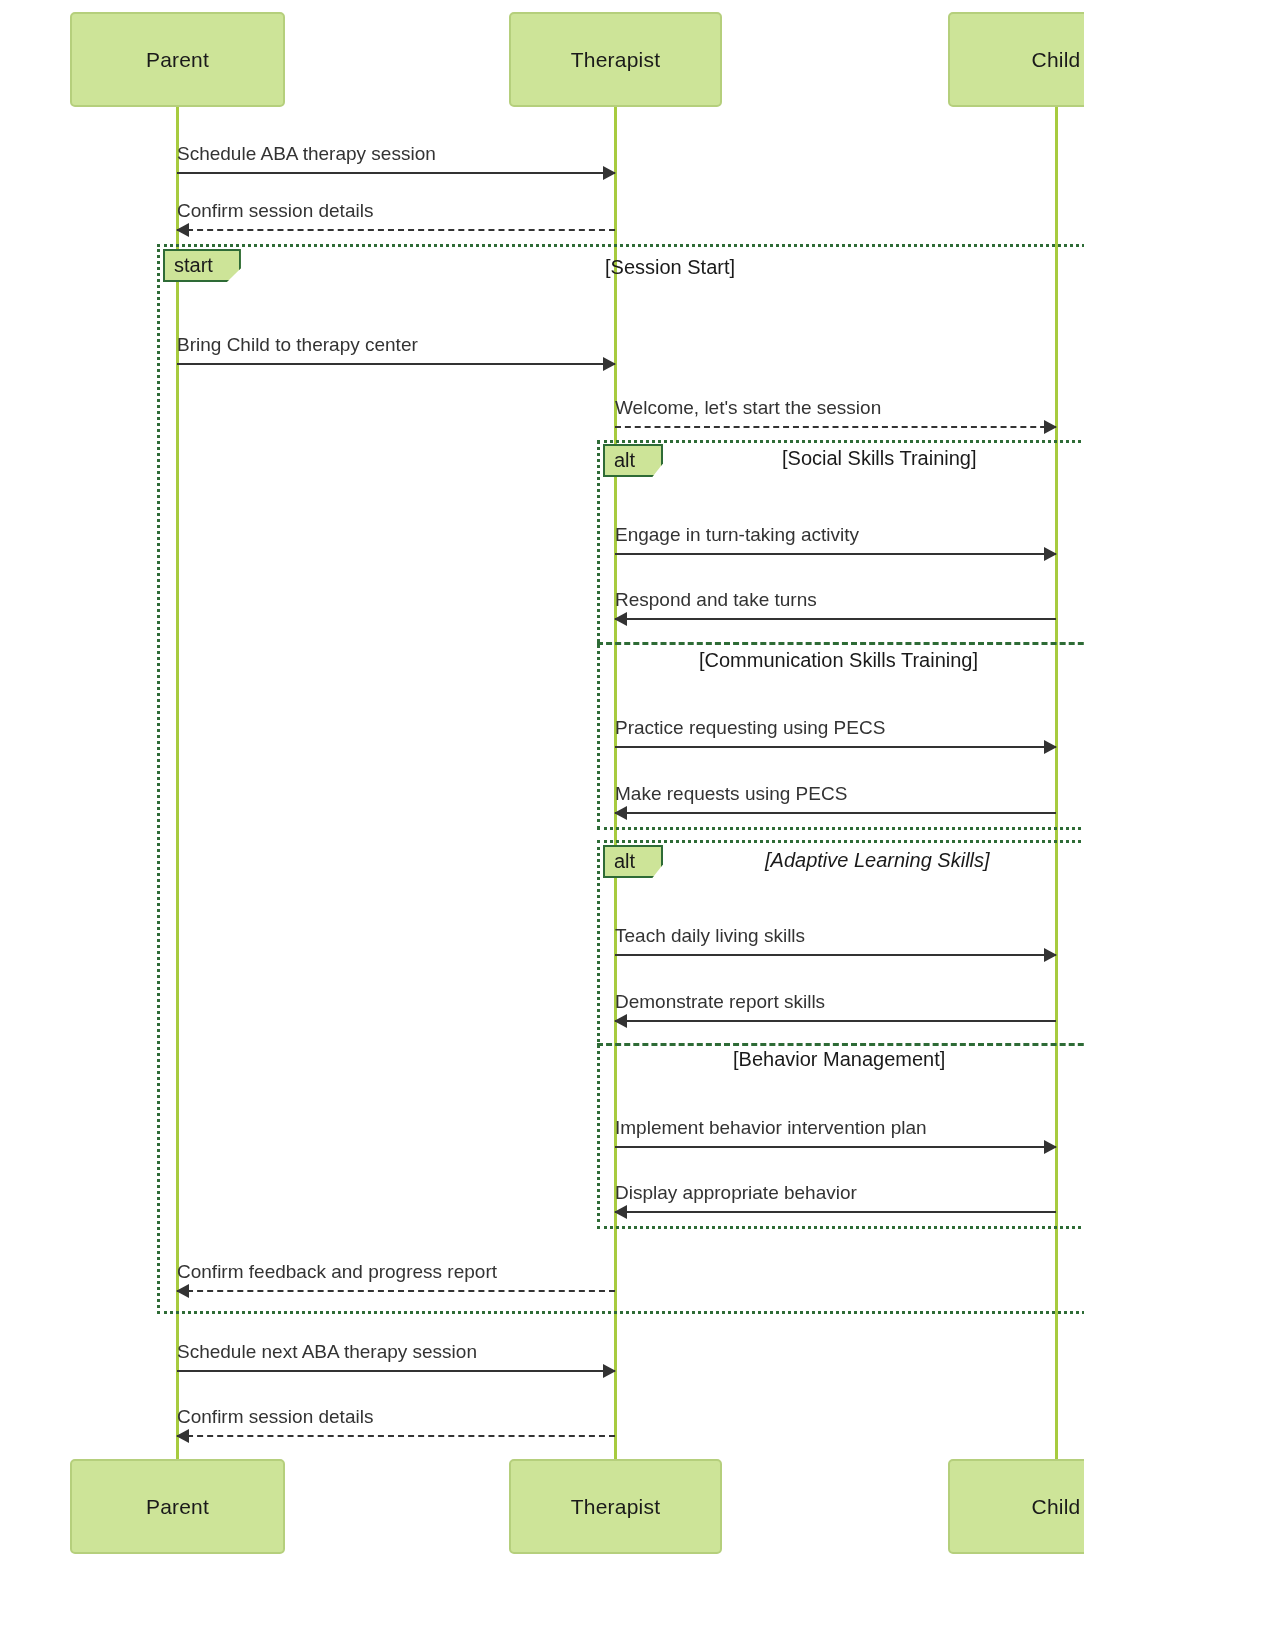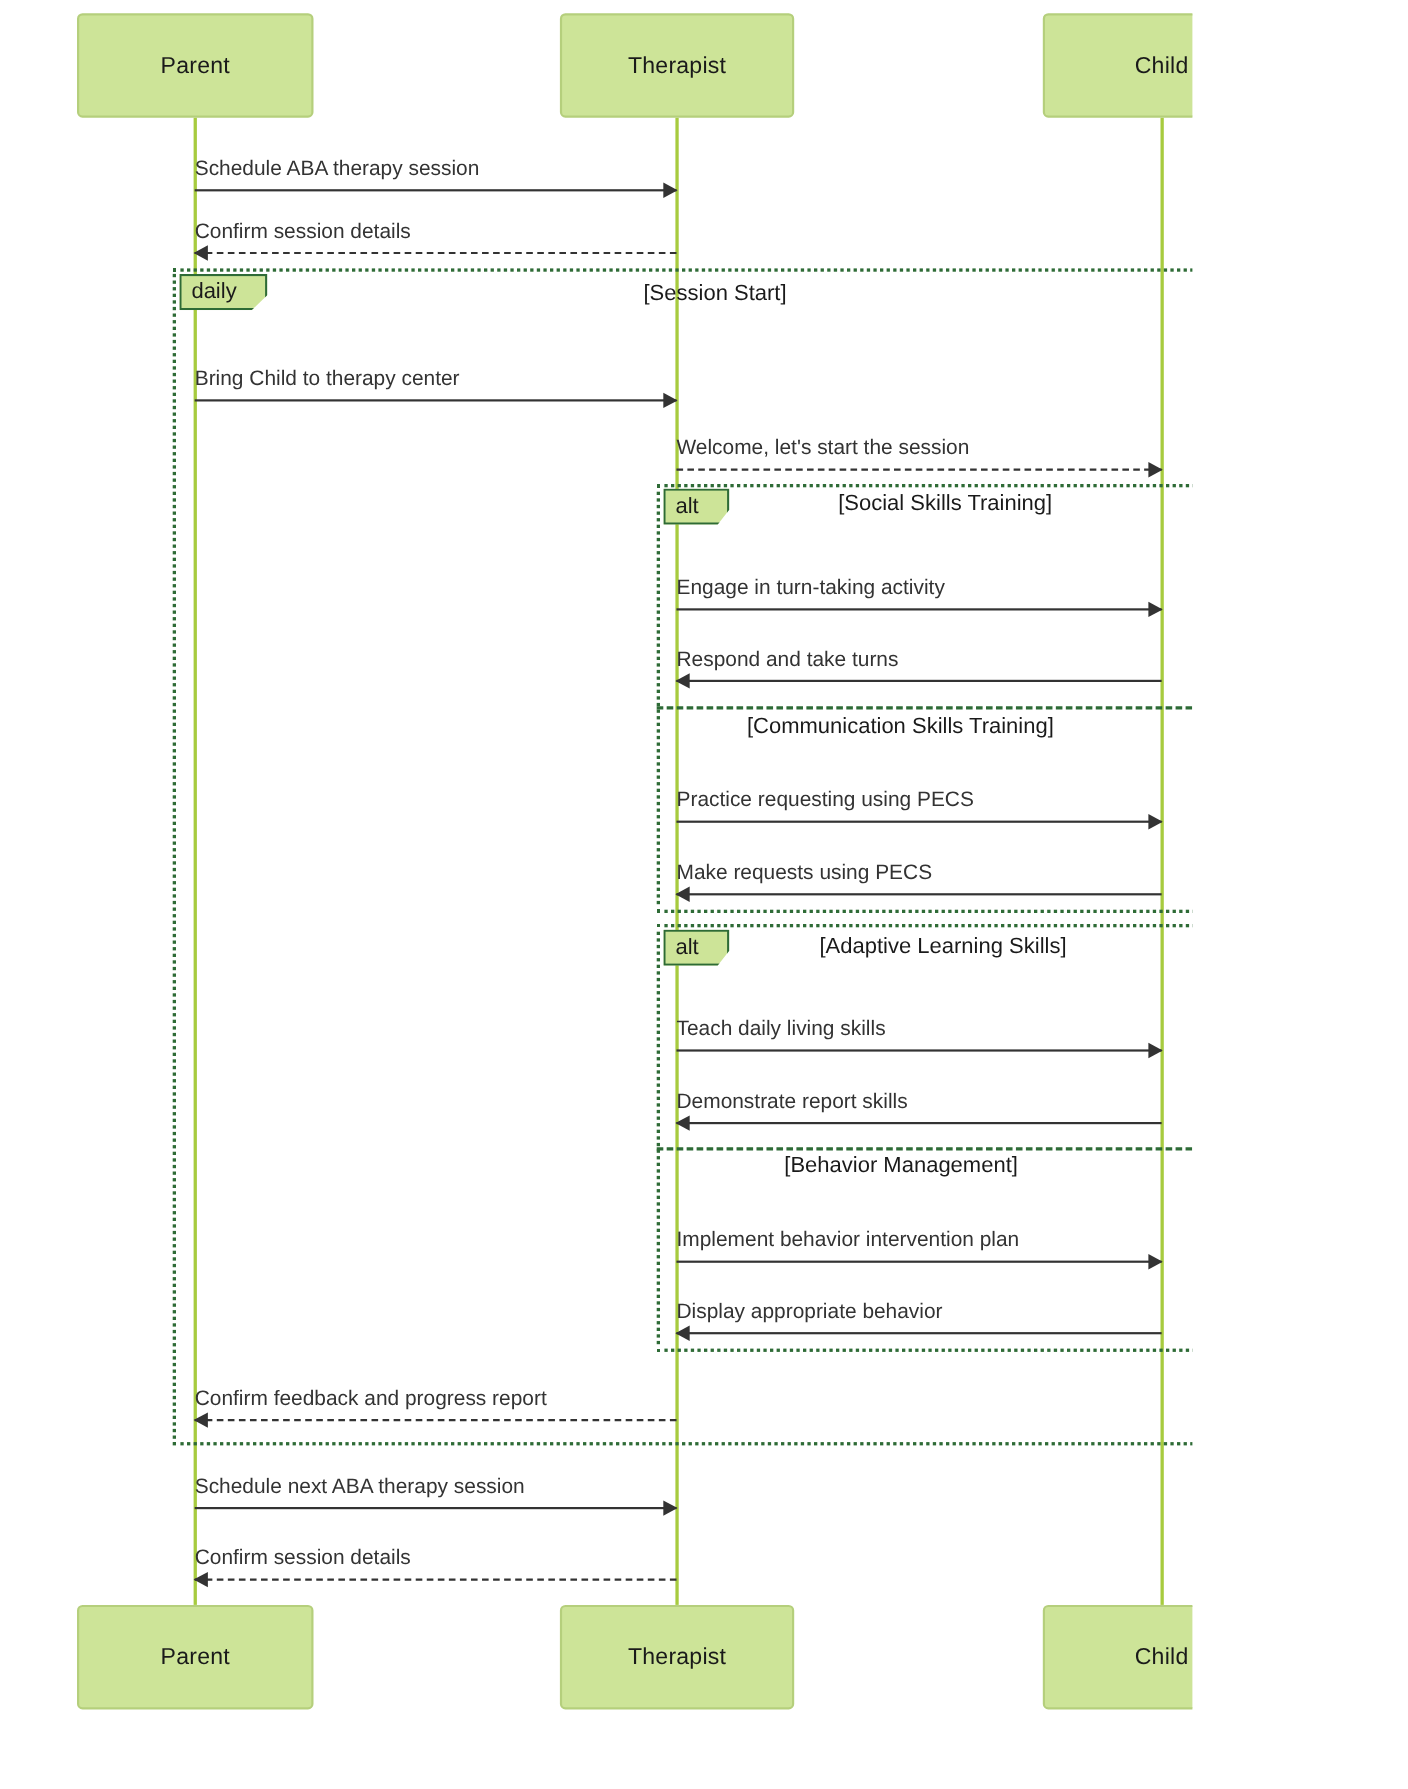--- a/index.html
+++ b/index.html
@@ -95,20 +95,21 @@
     line-height: 1;
     padding: 4px 26px 5px 9px;
     -webkit-clip-path: polygon(0 0, 100% 0, 100% 58%, 82% 100%, 0 100%);
     clip-path: polygon(0 0, 100% 0, 100% 58%, 82% 100%, 0 100%);
   }
   .frag-cond {
     position: absolute;
     font-size: 20px;
     color: #1a1a1a;
     white-space: nowrap;
+    margin-left: 20px;
   }
   .frag-divider {
     position: absolute;
     height: 0;
     border-top: 3px dashed #2e6b36;
   }
 </style>
 </head>
 <body>
 
@@ -134,21 +135,21 @@
     <div class="label">Schedule ABA therapy session</div>
   </div>
 
   <div class="msg left dotted" style="left:177px; top:229px; width:438px;">
     <div class="line"></div>
     <div class="head"></div>
     <div class="label">Confirm session details</div>
   </div>
 
   <div class="fragment" style="left:157px; top:244px; width:971px; height:1070px;"></div>
-  <div class="frag-label" style="left:163px; top:249px;">daily</div>
+  <div class="frag-label" style="left:163px; top:249px;">start</div>
   <div class="frag-cond" style="left:585px; top:256px;">[Session Start]</div>
 
   <div class="msg right" style="left:177px; top:363px; width:438px;">
     <div class="line"></div>
     <div class="head"></div>
     <div class="label">Bring Child to therapy center</div>
   </div>
 
   <div class="msg right dotted" style="left:615px; top:426px; width:441px;">
     <div class="line"></div>
@@ -182,21 +183,21 @@
   </div>
 
   <div class="msg left" style="left:615px; top:812px; width:441px;">
     <div class="line"></div>
     <div class="head"></div>
     <div class="label">Make requests using PECS</div>
   </div>
 
   <div class="fragment" style="left:597px; top:840px; width:514px; height:389px;"></div>
   <div class="frag-label" style="left:603px; top:845px;">alt</div>
-  <div class="frag-cond" style="left:745px; top:849px;">[Adaptive Learning Skills]</div>
+  <div class="frag-cond" style="left:745px; top:849px;font-style:italic;">[Adaptive Learning Skills]</div>
 
   <div class="msg right" style="left:615px; top:954px; width:441px;">
     <div class="line"></div>
     <div class="head"></div>
     <div class="label">Teach daily living skills</div>
   </div>
 
   <div class="msg left" style="left:615px; top:1020px; width:441px;">
     <div class="line"></div>
     <div class="head"></div>

